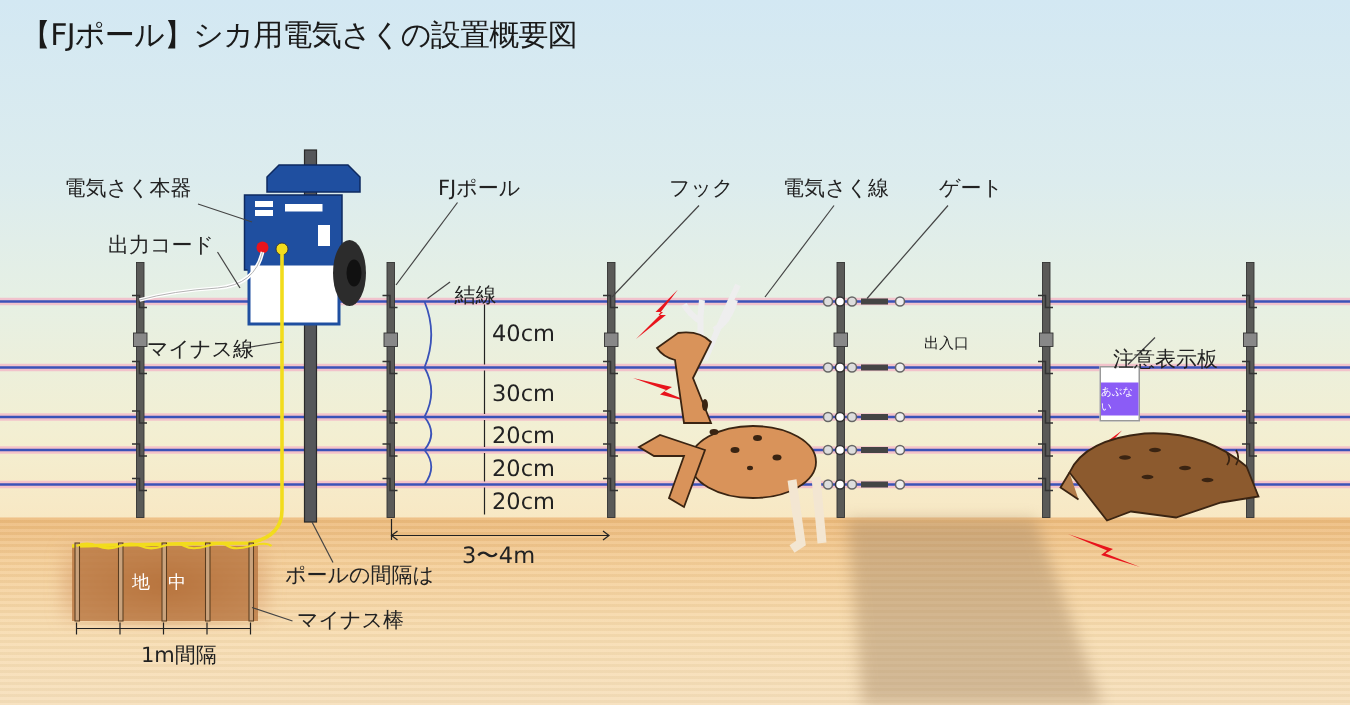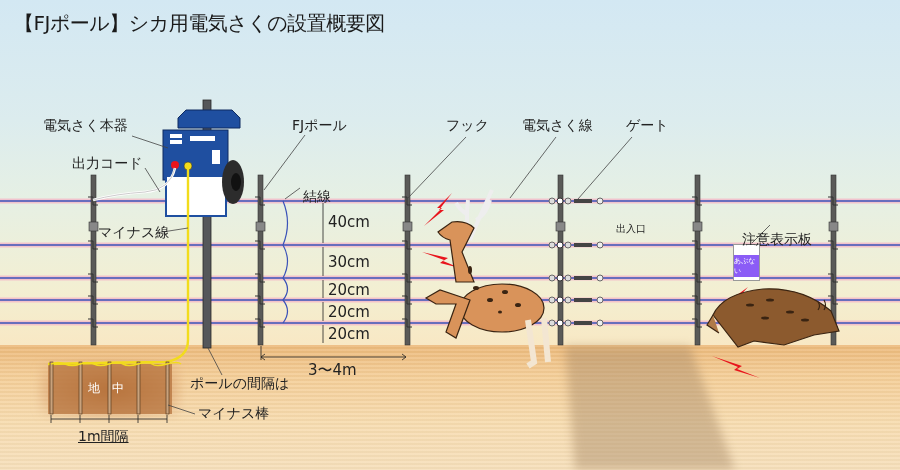--- a/index.html
+++ b/index.html
@@ -238,21 +238,21 @@
   <div class="label" style="left:292px;top:117px;">FJポール</div>
   <div class="label" style="left:303px;top:177px;margin-top:11px;">結線</div>
   <div class="label" style="left:446px;top:117px;">フック</div>
   <div class="label" style="left:522px;top:117px;">電気さく線</div>
   <div class="label" style="left:626px;top:117px;">ゲート</div>
   <div class="label" style="left:616px;top:222px;font-size:10px;">出入口</div>
   <div class="label" style="left:742px;top:207px;margin-top:24px;">注意表示板</div>
   <div class="label" style="left:190px;top:375px;">ポールの間隔は</div>
   <div class="label" style="left:198px;top:405px;">マイナス棒</div>
   <div class="label" style="left:88px;top:380px;color:#fff;font-size:12px;">地　中</div>
-  <div class="label" style="left:78px;top:428px;text-decoration:underline;">1m間隔</div>
+  <div class="label" style="left:94px;top:428px;">1m間隔</div>
 
   <div class="dim" style="left:328px;top:213px;">40cm</div>
   <div class="dim" style="left:328px;top:253px;">30cm</div>
   <div class="dim" style="left:328px;top:281px;">20cm</div>
   <div class="dim" style="left:328px;top:303px;">20cm</div>
   <div class="dim" style="left:328px;top:325px;">20cm</div>
   <div class="dim" style="left:308px;top:361px;">3〜4m</div>
 
 </div>
 

